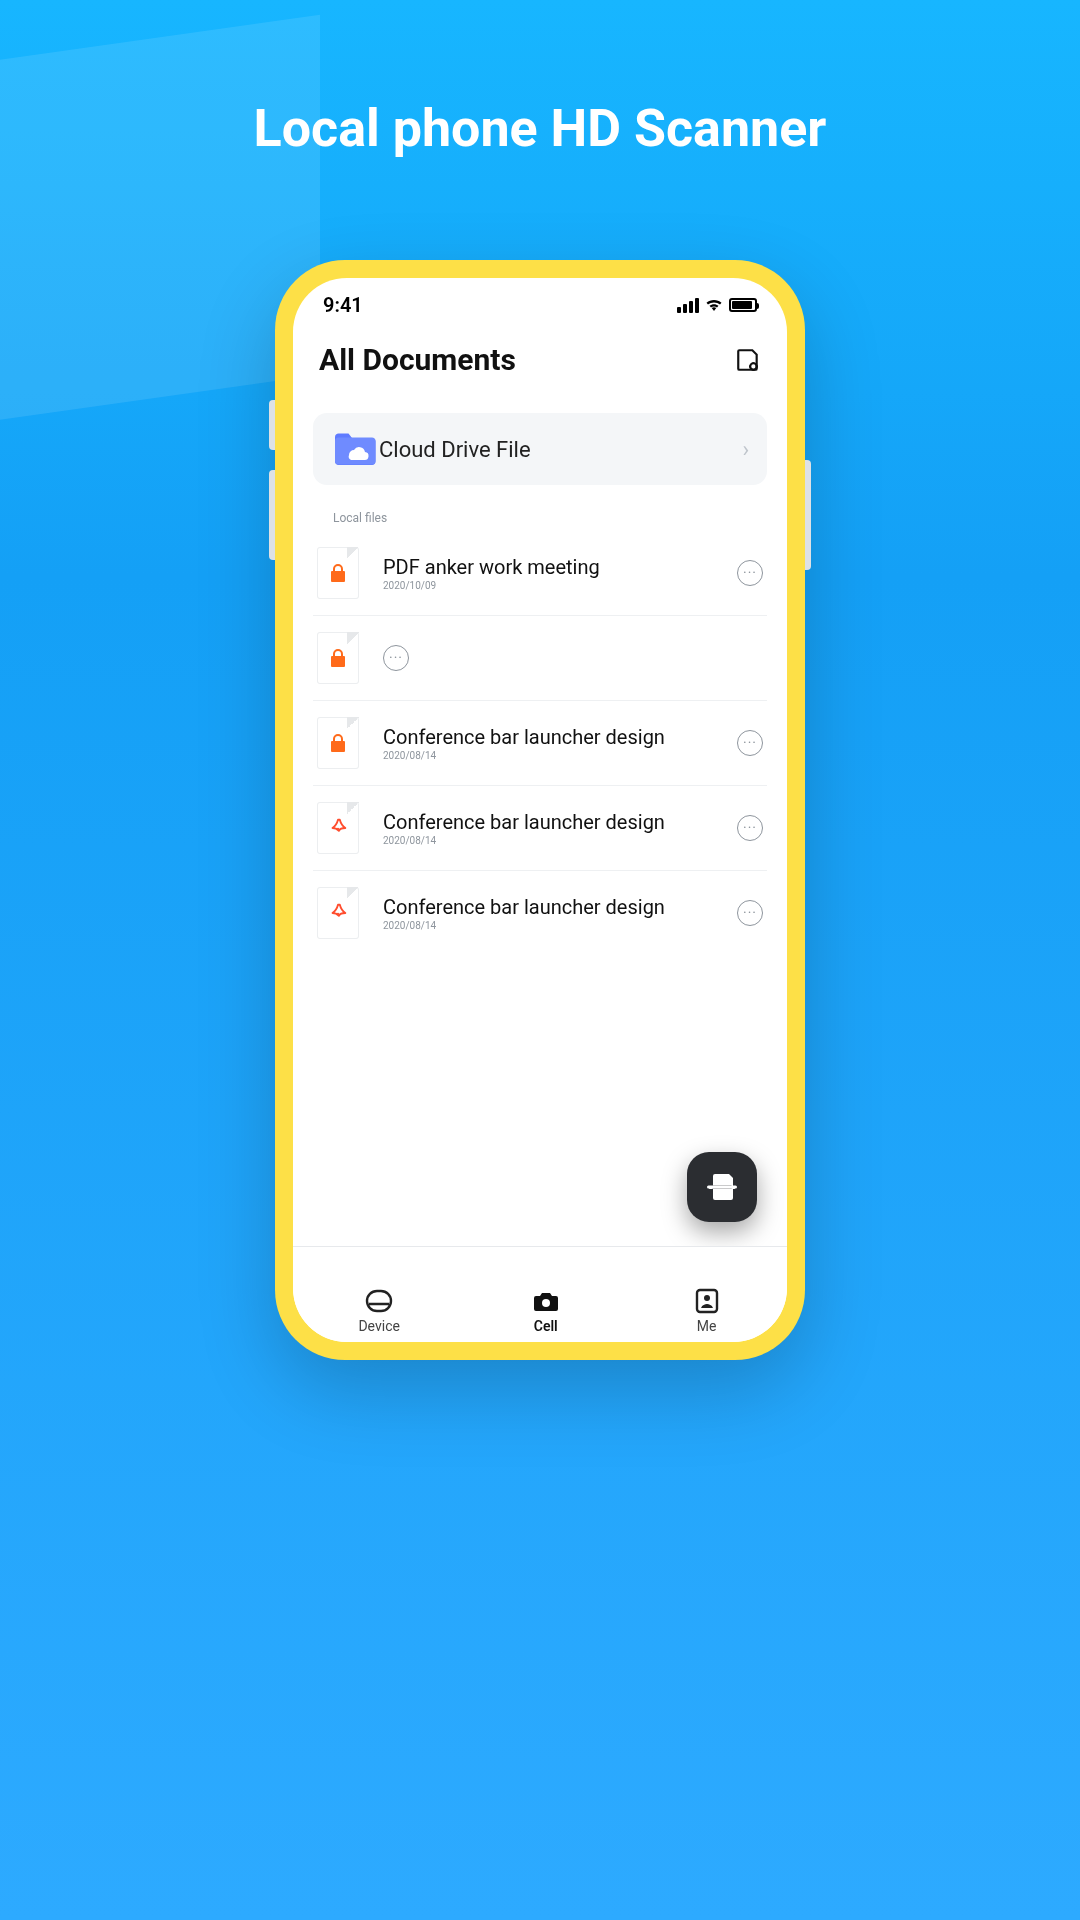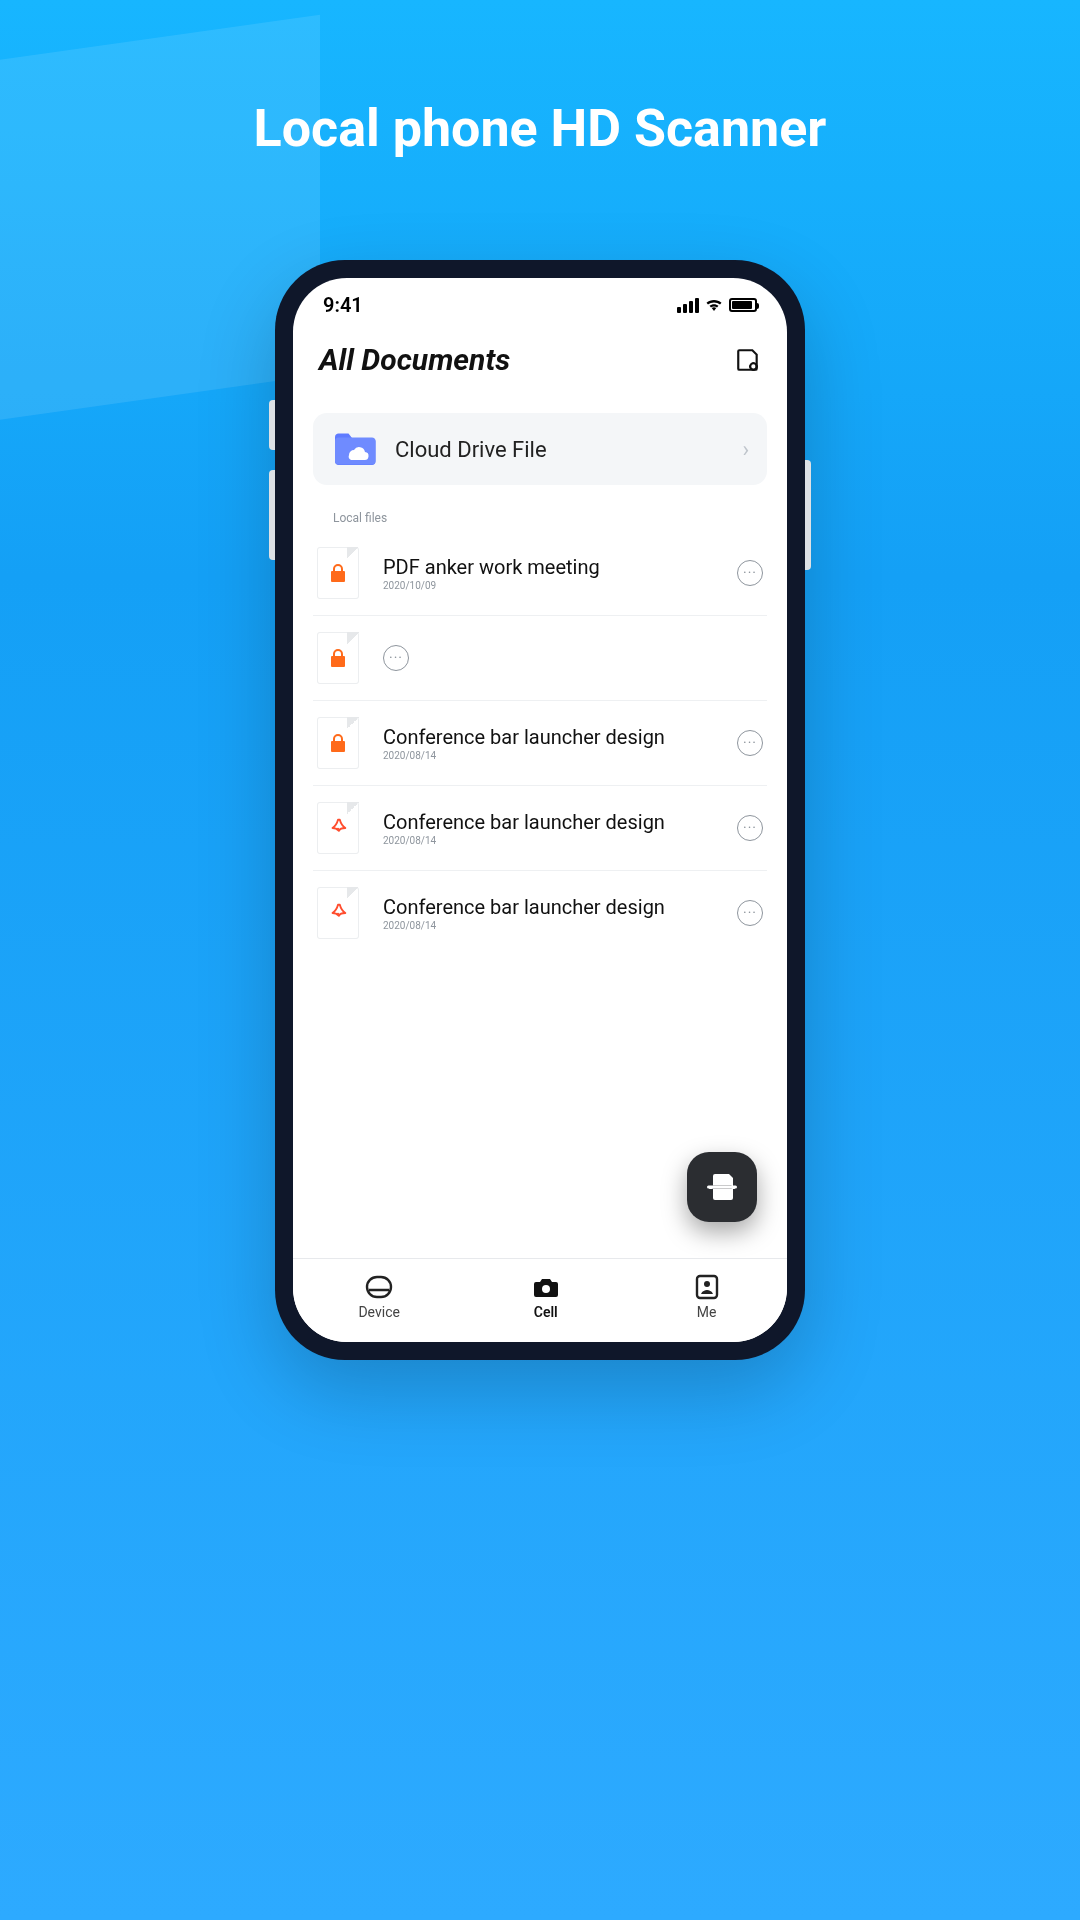--- a/index.html
+++ b/index.html
@@ -30,21 +30,21 @@
   font-weight: 700;
 }
 
 .phone {
   position: absolute;
   left: 50%;
   top: 260px;
   transform: translateX(-50%);
   width: 530px;
   height: 1100px;
-  background: #0f172a;
+  background: #fde047;
   border-radius: 70px;
   box-shadow: 0 30px 80px rgba(0,0,0,0.20);
 }
 .phone::before { 
   content: "";
   position: absolute;
   left: -6px; top: 140px;
   width: 6px; height: 50px;
   background: #dde1e5; border-radius: 4px 0 0 4px;
 }
@@ -87,32 +87,30 @@
 .cell-bars span:nth-child(3){height:12px}
 .cell-bars span:nth-child(4){height:15px}
 .wifi { width:18px; height:14px; }
 .batt { width:28px; height:14px; border:2px solid #000; border-radius:3px; position:relative; }
 .batt::after{content:"";position:absolute;right:-4px;top:3px;width:3px;height:6px;background:#000;border-radius:0 2px 2px 0;}
 .batt i{display:block;background:#000;margin:1px;height:8px;width:20px;border-radius:1px;}
 
 .header {
   display:flex; align-items:center; justify-content:space-between;
   padding: 18px 26px 10px;
-  font-style: italic;
 }
 .header h1 { font-size: 30px; font-weight: 700; color:#111; }
 .header .save-icon { width:26px; height:26px; }
 
 .cloud-card {
   margin: 26px 20px 16px;
   background:#f4f6f8;
   border-radius: 14px;
   display:flex; align-items:center;
   padding: 16px 18px;
-  gap:16px;
 }
 .folder-ic { width:48px; height:40px; }
 .cloud-card .label { font-size:22px; color:#222; flex:1; }
 .chev { color:#bfc5cc; font-size:22px; }
 
 .section-label {
   color:#8e959d; font-size:12px; padding: 10px 40px 6px;
 }
 
 .filelist { padding: 0 20px; }
@@ -150,23 +148,23 @@
   position:absolute; right:30px; bottom:120px;
   width:70px; height:70px; background:#2b2d31;
   border-radius:22px;
   display:flex; align-items:center; justify-content:center;
   box-shadow:0 10px 24px rgba(0,0,0,.35);
 }
 .scan-ic { width:30px; height:32px; }
 
 .tabbar {
   position:absolute; bottom:0; left:0; right:0;
-  height:84px; background:#fff;
+  height:96px; background:#fff;
   border-top:1px solid #e7e9ec;
-  display:flex; justify-content:space-around; align-items:center;
+  display:flex; justify-content:space-around; align-items:flex-end;
   padding-bottom:8px;
 }
 .tab { display:flex; flex-direction:column; align-items:center; gap:4px; }
 .tab .tic { width:30px; height:26px; }
 .tab .tlabel { font-size:14px; color:#444; }
 .tab.active .tlabel { color:#111; font-weight:600; }
 </style>
 </head>
 <body>
 

